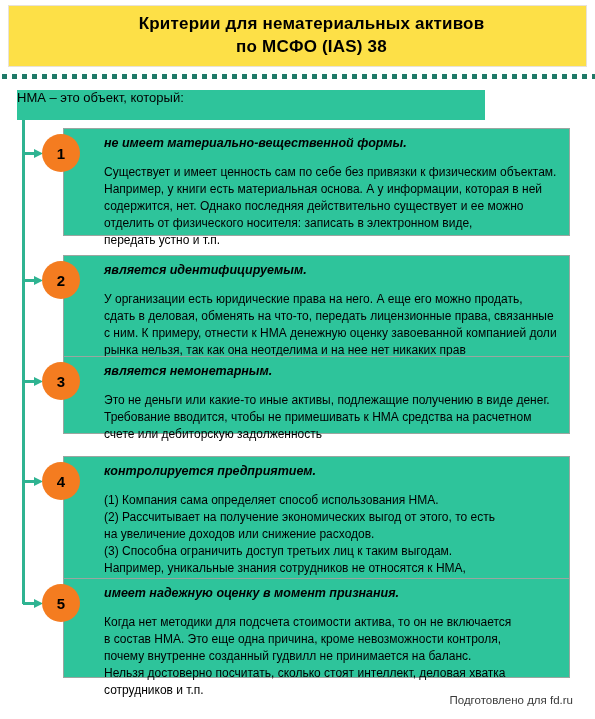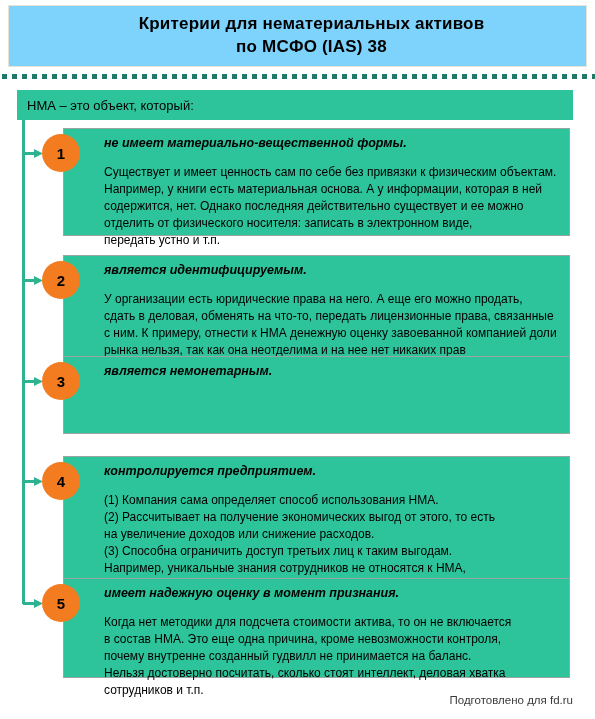--- a/index.html
+++ b/index.html
@@ -15,21 +15,21 @@
     overflow: hidden;
   }
 
   
   .header-band {
     position: absolute;
     left: 8px;
     top: 5px;
     width: 579px;
     height: 62px;
-    background: #7dd3fc;
+    background: #fde047;
     border: 1px solid #E8E2D8;
     box-sizing: border-box;
     display: flex;
     align-items: center;
     justify-content: center;
     text-align: center;
     padding-left: 28px;
   }
   .header-title {
     font-size: 17px;
@@ -54,27 +54,25 @@
     width: 5px;
     height: 5px;
     background: #1F7A68;
   }
 
   
   .intro-bar {
     position: absolute;
     left: 17px;
     top: 90px;
-    width: 556px;
+    width: 468px;
     height: 30px;
     background: #2EC49B;
     box-sizing: border-box;
     display: flex;
-    align-items: center;
-    padding-left: 10px;
   }
   .intro-text {
     font-size: 13px;
     color: #000000;
   }
 
   
   .spine {
     position: absolute;
     left: 22px;
@@ -249,20 +247,23 @@
       </div>
       <svg class="arrow" viewBox="0 0 20 9">
         <rect x="0" y="3" width="13" height="3" fill="#2EB391"></rect>
         <polygon points="11,0 20,4.5 11,9" fill="#2EB391"></polygon>
       </svg>
       <div class="badge">2</div>
     </div>
     <div class="item" style="top: 356px; height: 60px;">
       <div class="item-box" style="height: 78px;">
         <div class="item-heading">является немонетарным.</div>
+        <div class="item-body">Это не деньги или какие-то иные активы, подлежащие получению в виде денег.
+Требование вводится, чтобы не примешивать к НМА средства на расчетном
+счете или дебиторскую задолженность</div>
       </div>
       <svg class="arrow" viewBox="0 0 20 9">
         <rect x="0" y="3" width="13" height="3" fill="#2EB391"></rect>
         <polygon points="11,0 20,4.5 11,9" fill="#2EB391"></polygon>
       </svg>
       <div class="badge">3</div>
     </div>
     <div class="item" style="top: 456px; height: 113px;">
       <div class="item-box" style="height: 124px;">
         <div class="item-heading">контролируется предприятием.</div>

